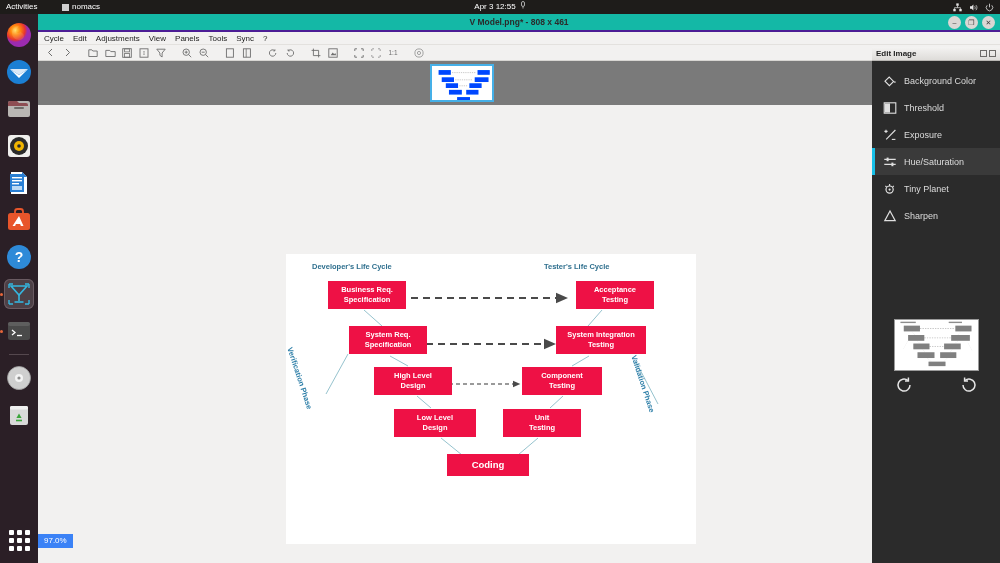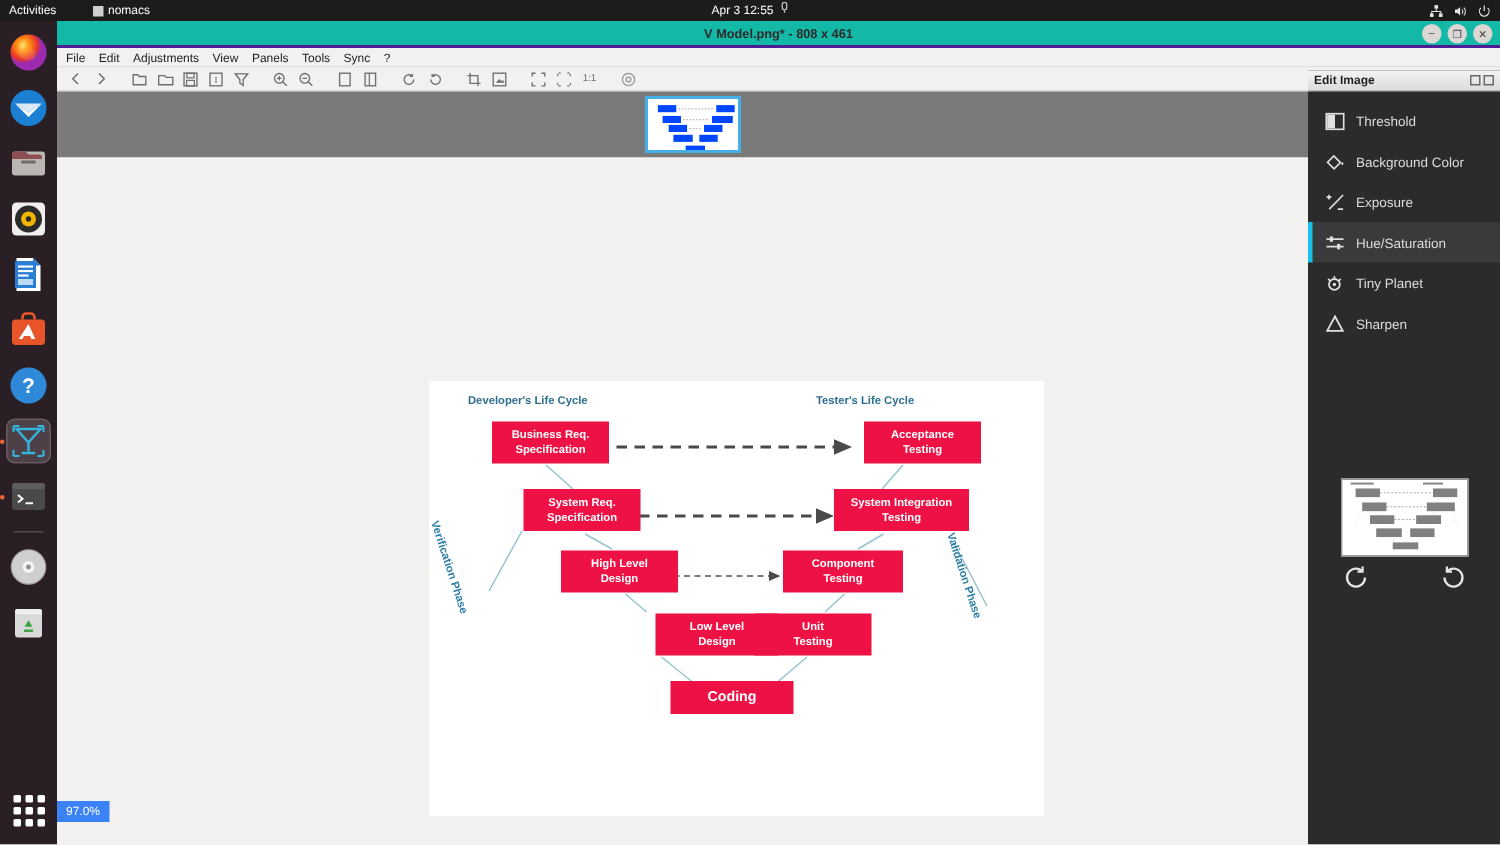--- a/index.html
+++ b/index.html
@@ -282,21 +282,21 @@
     <div class="win-titlebar">
       <div class="win-title">V Model.png* - 808 x 461</div>
       <div class="win-buttons">
         <div class="win-btn">–</div>
         <div class="win-btn">❐</div>
         <div class="win-btn">✕</div>
       </div>
     </div>
 
     <div class="menubar">
-      <span>File</span>
+      <span>Cycle</span>
       <span>Edit</span>
       <span>Adjustments</span>
       <span>View</span>
       <span>Panels</span>
       <span>Tools</span>
       <span>Sync</span>
       <span>?</span>
     </div>
 
     <div class="toolbar">
@@ -490,21 +490,21 @@
             <span><span>System Integration</span><br><span>Testing</span></span>
           </div>
 
           <div class="box" style="left:88px; top:113px; width:78px; height:28px;">
             <span><span>High Level</span><br><span>Design</span></span>
           </div>
           <div class="box" style="left:236px; top:113px; width:80px; height:28px;">
             <span><span>Component</span><br><span>Testing</span></span>
           </div>
 
-          <div class="box" style="left:108px; top:155px; width:82px; height:28px;margin-left:43px;">
+          <div class="box" style="left:108px; top:155px; width:82px; height:28px;">
             <span><span>Low Level</span><br><span>Design</span></span>
           </div>
           <div class="box" style="left:217px; top:155px; width:78px; height:28px;">
             <span><span>Unit</span><br><span>Testing</span></span>
           </div>
 
           <div class="box" style="left:161px; top:200px; width:82px; height:22px; font-size:9.5px;">Coding</div>
         </div>
       </div>
     </div>
@@ -512,37 +512,37 @@
     <div class="panel" style="left:834px; top:33px; width:128px; height:516px;">
       <div class="panel-head">
         <span>Edit Image</span>
         <span class="panel-head-btns">
           <i></i>
           <i></i>
         </span>
       </div>
 
       <div class="panel-list">
+        <div class="panel-item">
+          <span class="panel-icon">
+            <svg width="14" height="14" viewBox="0 0 14 14">
+                <path d="M2 7.2L6.2 3l4.4 4.4L6.4 11.6z" fill="none" stroke="#e0e0e0" stroke-width="1.1"></path>
+                <path d="M11.2 8.2c0 1.1 1.4 1.1 1.4 0 0-.6-.7-1.4-.7-1.4s-.7.8-.7 1.4z" fill="#e0e0e0"></path>
+              </svg>
+          </span>
+          <span>Background Color</span>
+        </div>
         <div class="panel-item">
           <span class="panel-icon">
             <svg width="14" height="14" viewBox="0 0 14 14">
                 <rect x="1.2" y="1.8" width="11.6" height="10.4" fill="none" stroke="#e0e0e0" stroke-width="1.1"></rect>
                 <rect x="1.8" y="2.4" width="5.2" height="9.2" fill="#e0e0e0"></rect>
               </svg>
           </span>
           <span>Threshold</span>
-        </div>
-        <div class="panel-item">
-          <span class="panel-icon">
-            <svg width="14" height="14" viewBox="0 0 14 14">
-                <path d="M2 7.2L6.2 3l4.4 4.4L6.4 11.6z" fill="none" stroke="#e0e0e0" stroke-width="1.1"></path>
-                <path d="M11.2 8.2c0 1.1 1.4 1.1 1.4 0 0-.6-.7-1.4-.7-1.4s-.7.8-.7 1.4z" fill="#e0e0e0"></path>
-              </svg>
-          </span>
-          <span>Background Color</span>
         </div>
         <div class="panel-item">
           <span class="panel-icon">
             <svg width="14" height="14" viewBox="0 0 14 14">
                 <path d="M1.4 3.4h3.2M3 1.8v3.2" stroke="#e0e0e0" stroke-width="1.1"></path>
                 <path d="M12.4 2L3.2 11.4" stroke="#e0e0e0" stroke-width="1.1"></path>
                 <path d="M8.8 11.4h3.6" stroke="#e0e0e0" stroke-width="1.1"></path>
               </svg>
           </span>
           <span>Exposure</span>

